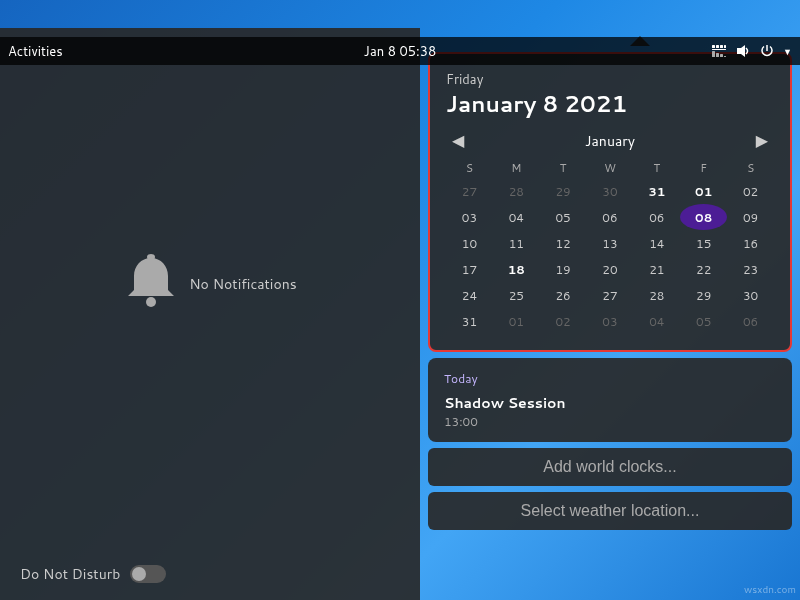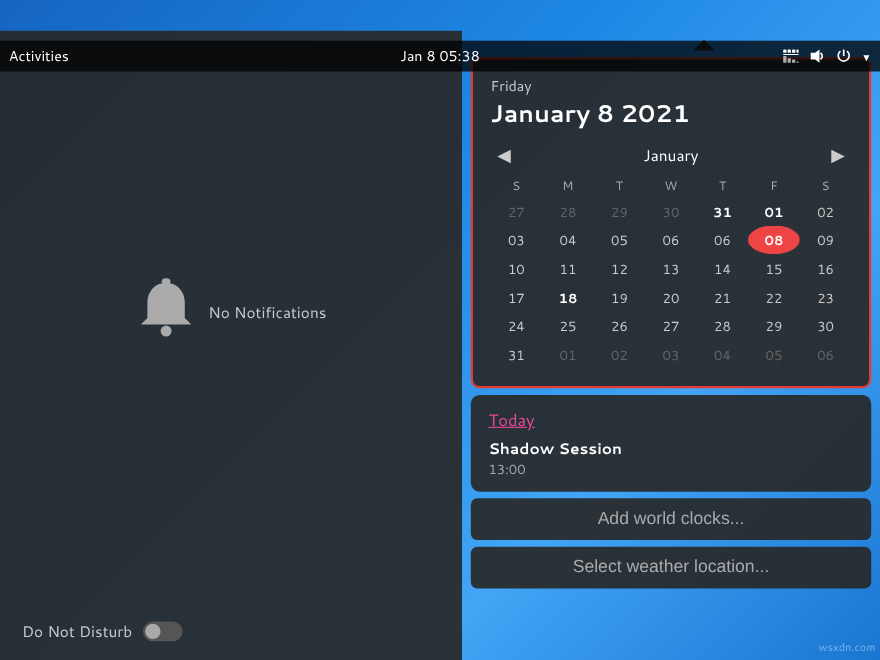--- a/index.html
+++ b/index.html
@@ -213,21 +213,21 @@
       padding: 3px 2px;
       color: #ccc;
       cursor: pointer;
       border-radius: 50%;
       width: 28px;
       height: 26px;
       position: relative;
     }
 
     .cal-grid td.today {
-      background: #ef4444;
+      background: #4c1d95;
       color: white;
       border-radius: 50%;
       font-weight: bold;
     }
 
     .cal-grid td.bold {
       color: white;
       font-weight: bold;
     }
 
@@ -237,24 +237,23 @@
 
     
     .today-events-card {
       background: rgba(40,40,40,0.92);
       border-radius: 8px;
       padding: 12px 16px;
       color: white;
     }
 
     .today-label {
-      font-size: 15px;
-      color: #ec4899;
+      font-size: 12px;
+      color: #c4b5fd;
       margin-bottom: 6px;
-      text-decoration: underline;
     }
 
     .event-title {
       font-size: 14px;
       font-weight: bold;
       color: white;
     }
 
     .event-time {
       font-size: 12px;

